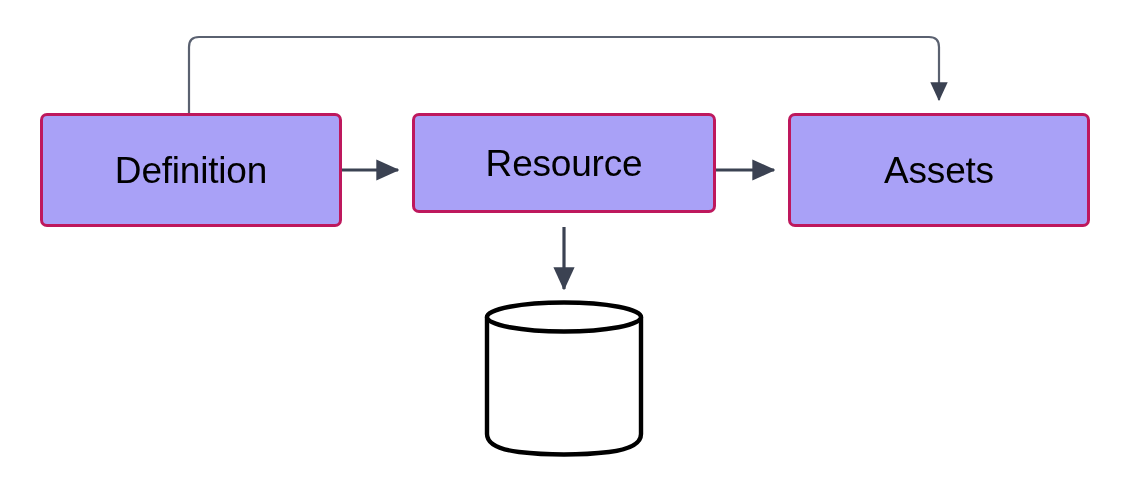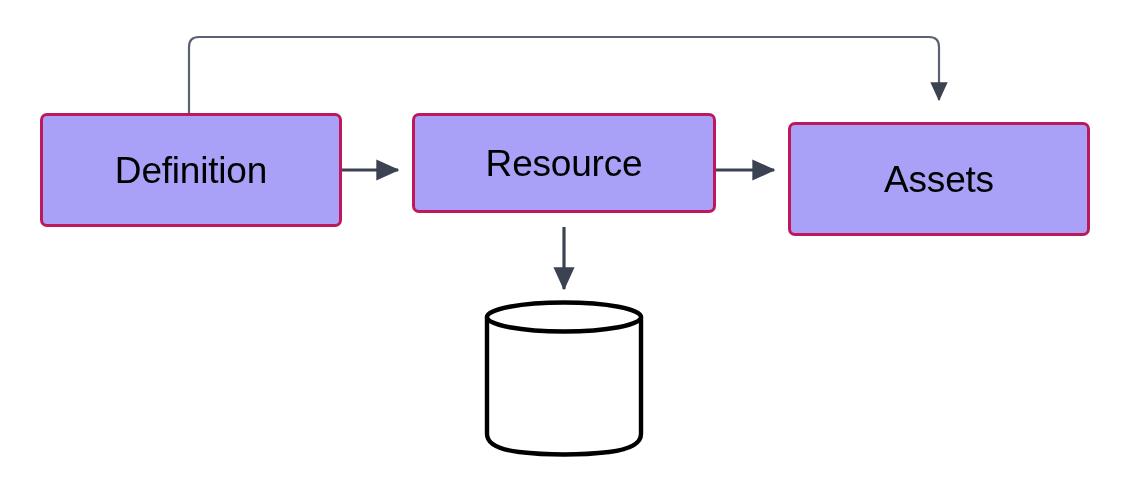--- a/index.html
+++ b/index.html
@@ -39,21 +39,21 @@
   .node-label {
     font-family: "Liberation Sans", sans-serif;
     font-size: 37px;
     line-height: 1;
     color: #000000;
     white-space: nowrap;
     letter-spacing: -0.2px;
   }
   #node-definition { left: 40px;  top: 113px; width: 302px; height: 114px; }
   #node-resource   { left: 412px; top: 113px; width: 304px; height: 100px; }
-  #node-assets     { left: 788px; top: 122px; width: 302px; height: 114px; }
+  #node-assets     { left: 788px; top: 113px; width: 302px; height: 114px; }
 </style>
 </head>
 <body>
 
 <div id="diagram-canvas">
 
   <svg id="diagram-svg" viewBox="0 0 1129 491" xmlns="http://www.w3.org/2000/svg">
 
     <defs>
       <marker id="arrow-right" viewBox="0 0 10 10" refX="9.4" refY="5" markerWidth="7.2" markerHeight="7.2" orient="auto-start-reverse">

